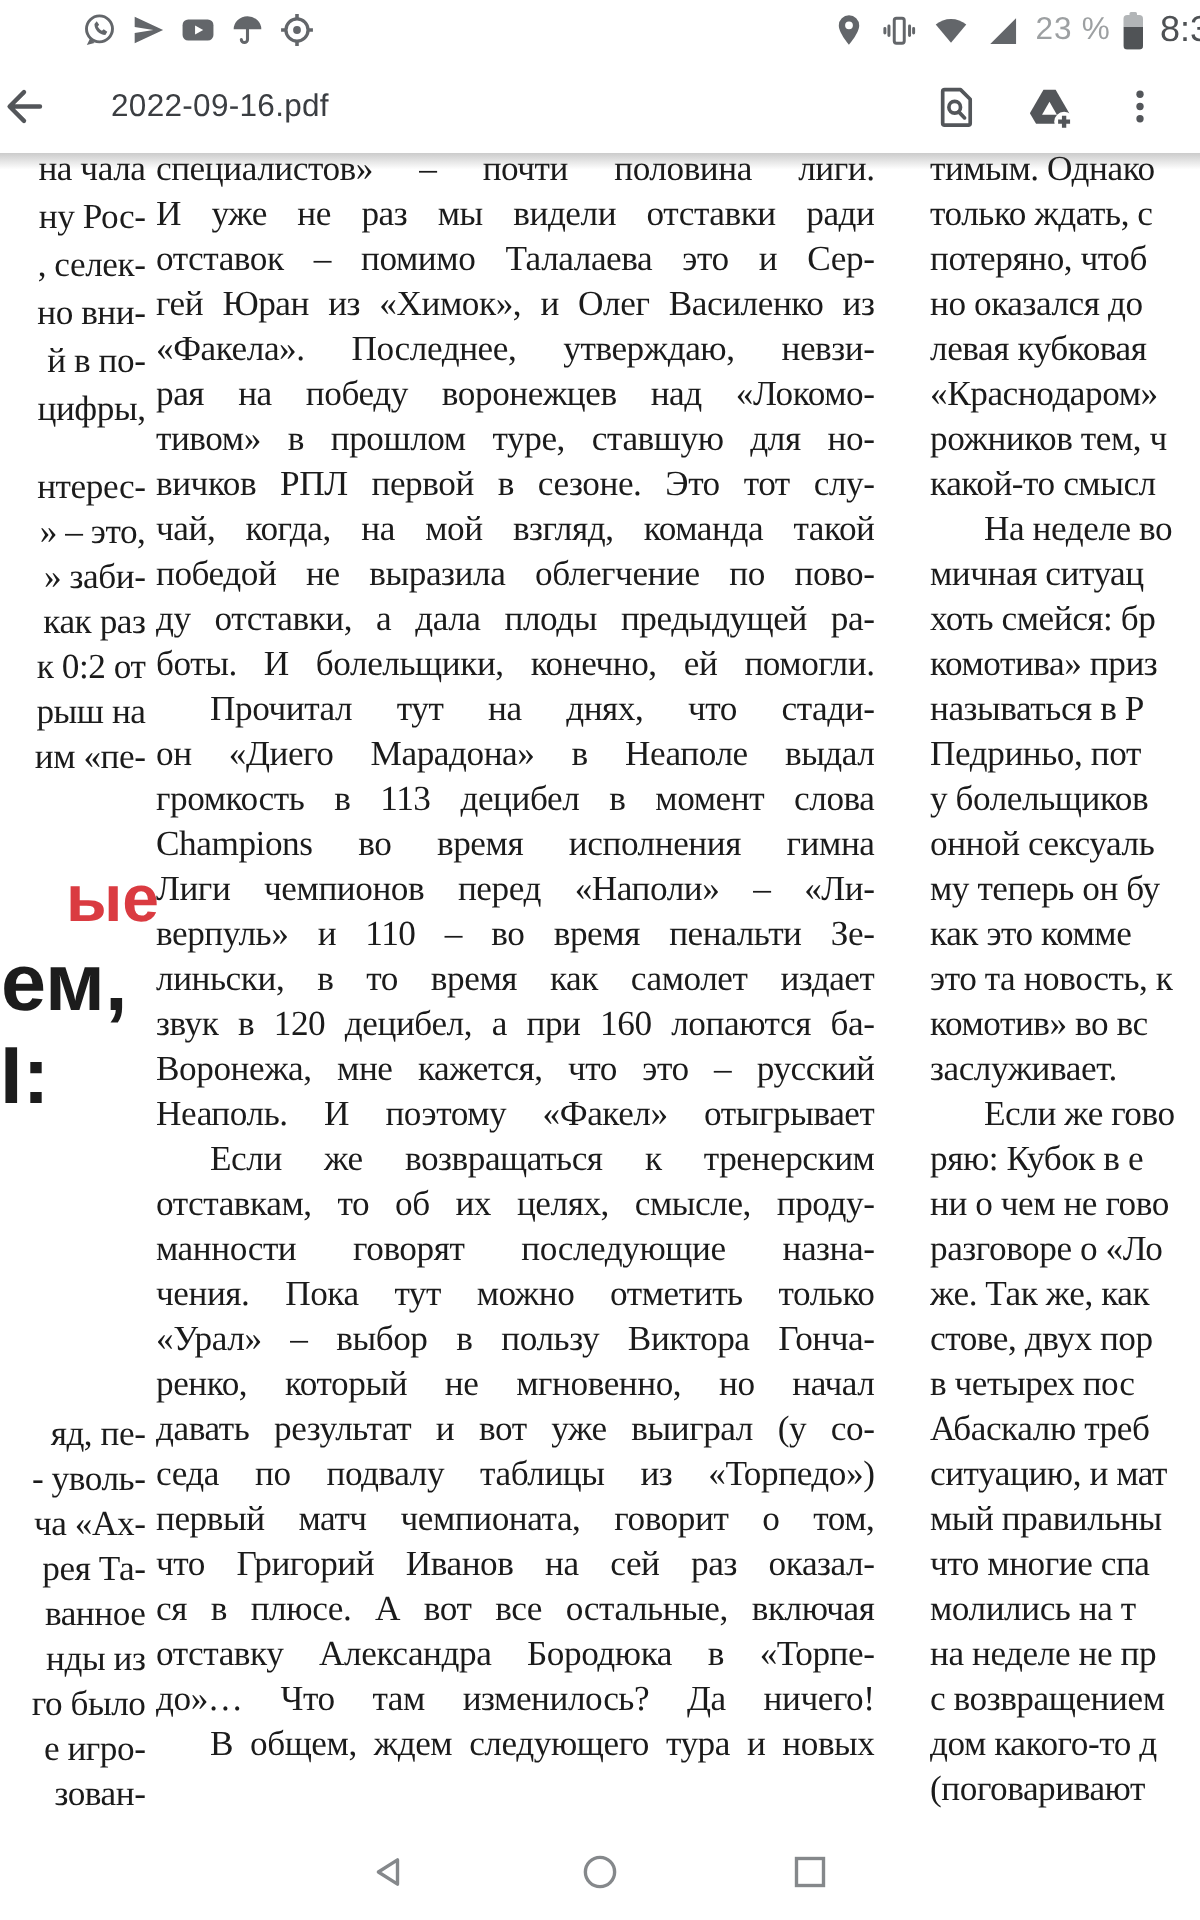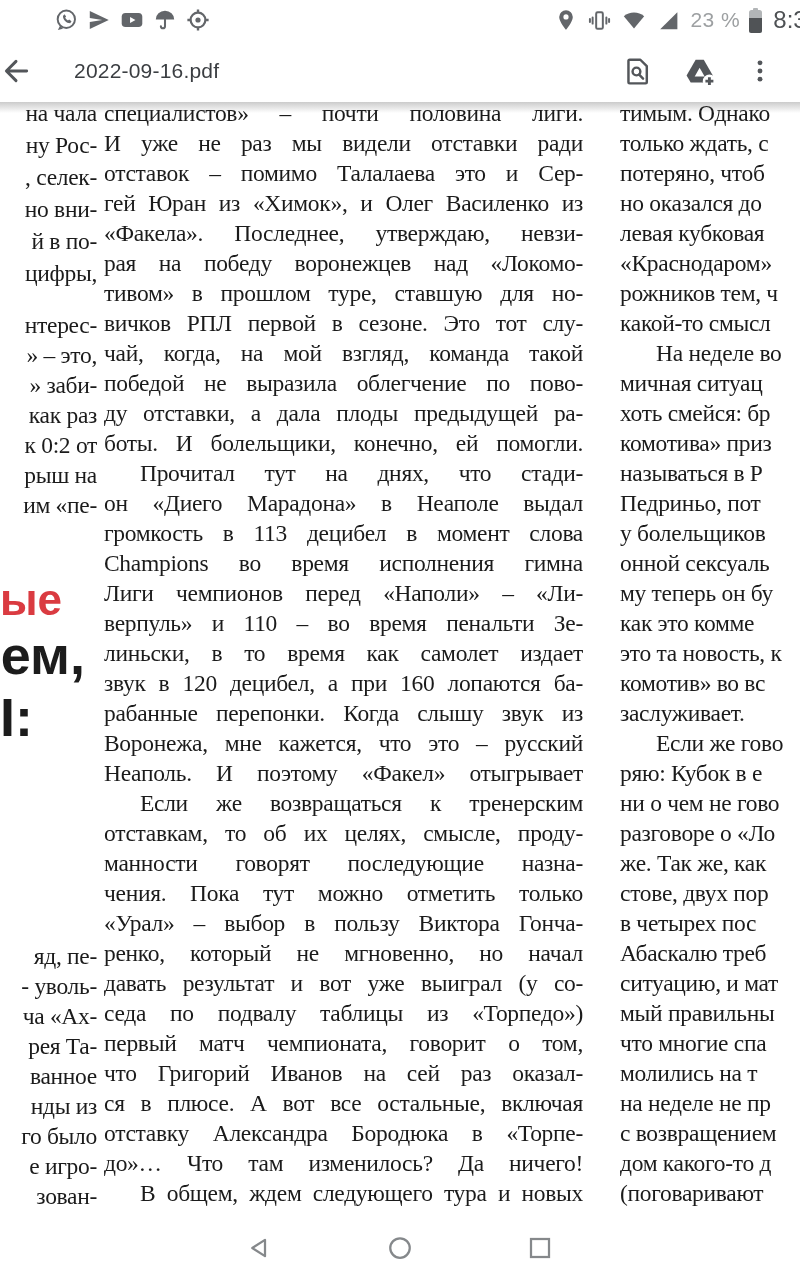--- a/index.html
+++ b/index.html
@@ -31,21 +31,21 @@
   .serif{font-family:"Liberation Serif","DejaVu Serif",serif;color:#1b1b1b;}
   .col-left{position:absolute;left:0;top:0;width:97px;height:1216px;text-align:right;}
   .blk{position:absolute;left:0;width:97px;}
   .lA{top:97px;}  .lB{top:310px;}  .lC{top:941px;}
   .lA .ln{height:32px;line-height:32px;}
   .lB .ln{height:30px;line-height:30px;}
   .lC .ln{height:30px;line-height:30px;}
   .ln{font-size:23.5px;white-space:nowrap;letter-spacing:-0.3px;}
   .hl{position:absolute;left:0;width:97px;text-align:right;font-weight:bold;color:#1c1c1c;
       font-family:"Liberation Sans","DejaVu Sans",sans-serif;white-space:nowrap;}
-  .hl1{top:576px;font-size:44px;line-height:48px;color:#da3b41;padding-right:37px;width:60px;}
+  .hl1{top:576px;font-size:44px;line-height:48px;color:#da3b41;padding-right:37px;width:60px;margin-left:44px;}
   .hl2{top:626px;font-size:54px;line-height:58px;padding-right:12px;width:85px;}
   .hl3{top:688px;font-size:54px;line-height:58px;padding-right:72px;width:25px;}
   .col-mid{position:absolute;left:104px;top:98px;width:479px;height:1118px;overflow:hidden;}
   .m-ln{height:30px;line-height:30px;font-size:23.5px;letter-spacing:-0.3px;overflow:hidden;
         text-align:justify;text-align-last:justify;}
   .col-right{position:absolute;left:608px;top:0;width:192px;height:1216px;overflow:hidden;margin-left:12px;}
   .rblk{position:absolute;left:0;top:98px;width:192px;}
   .r-ln{height:30px;line-height:30px;font-size:23.5px;letter-spacing:-0.3px;white-space:nowrap;overflow:hidden;}
   .indent{padding-left:36px;}
   
@@ -113,21 +113,20 @@
         <div class="m-ln">ду отставки, а дала плоды предыдущей ра-</div>
         <div class="m-ln">боты. И болельщики, конечно, ей помогли.</div>
         <div class="m-ln indent">Прочитал тут на днях, что стади-</div>
         <div class="m-ln">он «Диего Марадона» в Неаполе выдал</div>
         <div class="m-ln">громкость в 113 децибел в момент слова</div>
         <div class="m-ln">Champions во время исполнения гимна</div>
         <div class="m-ln">Лиги чемпионов перед «Наполи» – «Ли-</div>
         <div class="m-ln">верпуль» и 110 – во время пенальти Зе-</div>
         <div class="m-ln">линьски, в то время как самолет издает</div>
         <div class="m-ln">звук в 120 децибел, а при 160 лопаются ба-</div>
-        <div class="m-ln">рабанные перепонки. Когда слышу звук из</div>
         <div class="m-ln">Воронежа, мне кажется, что это – русский</div>
         <div class="m-ln">Неаполь. И поэтому «Факел» отыгрывает</div>
         <div class="m-ln indent">Если же возвращаться к тренерским</div>
         <div class="m-ln">отставкам, то об их целях, смысле, проду-</div>
         <div class="m-ln">манности говорят последующие назна-</div>
         <div class="m-ln">чения. Пока тут можно отметить только</div>
         <div class="m-ln">«Урал» – выбор в пользу Виктора Гонча-</div>
         <div class="m-ln">ренко, который не мгновенно, но начал</div>
         <div class="m-ln">давать результат и вот уже выиграл (у со-</div>
         <div class="m-ln">седа по подвалу таблицы из «Торпедо»)</div>

